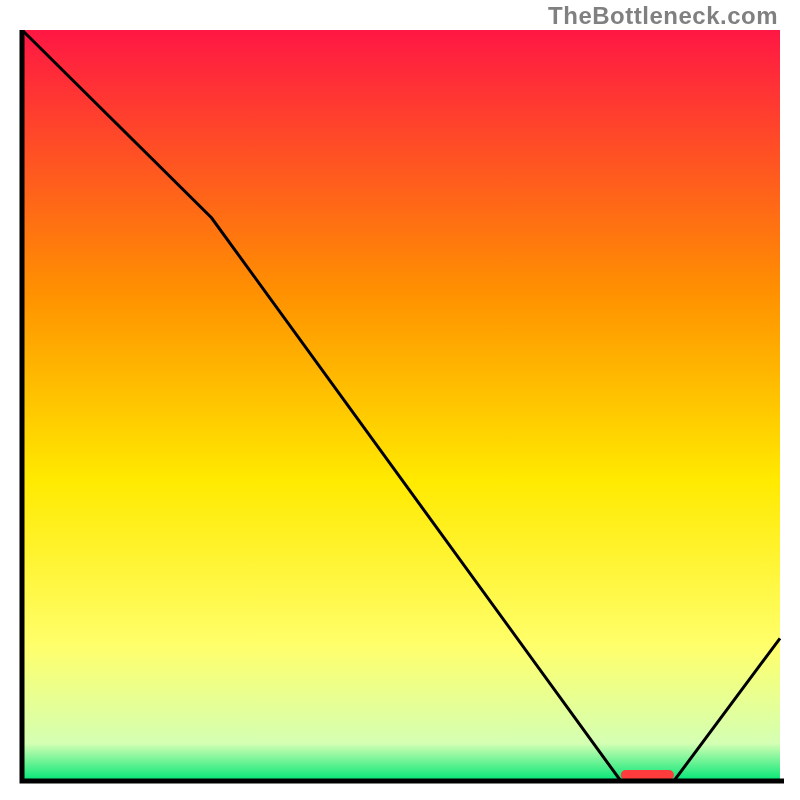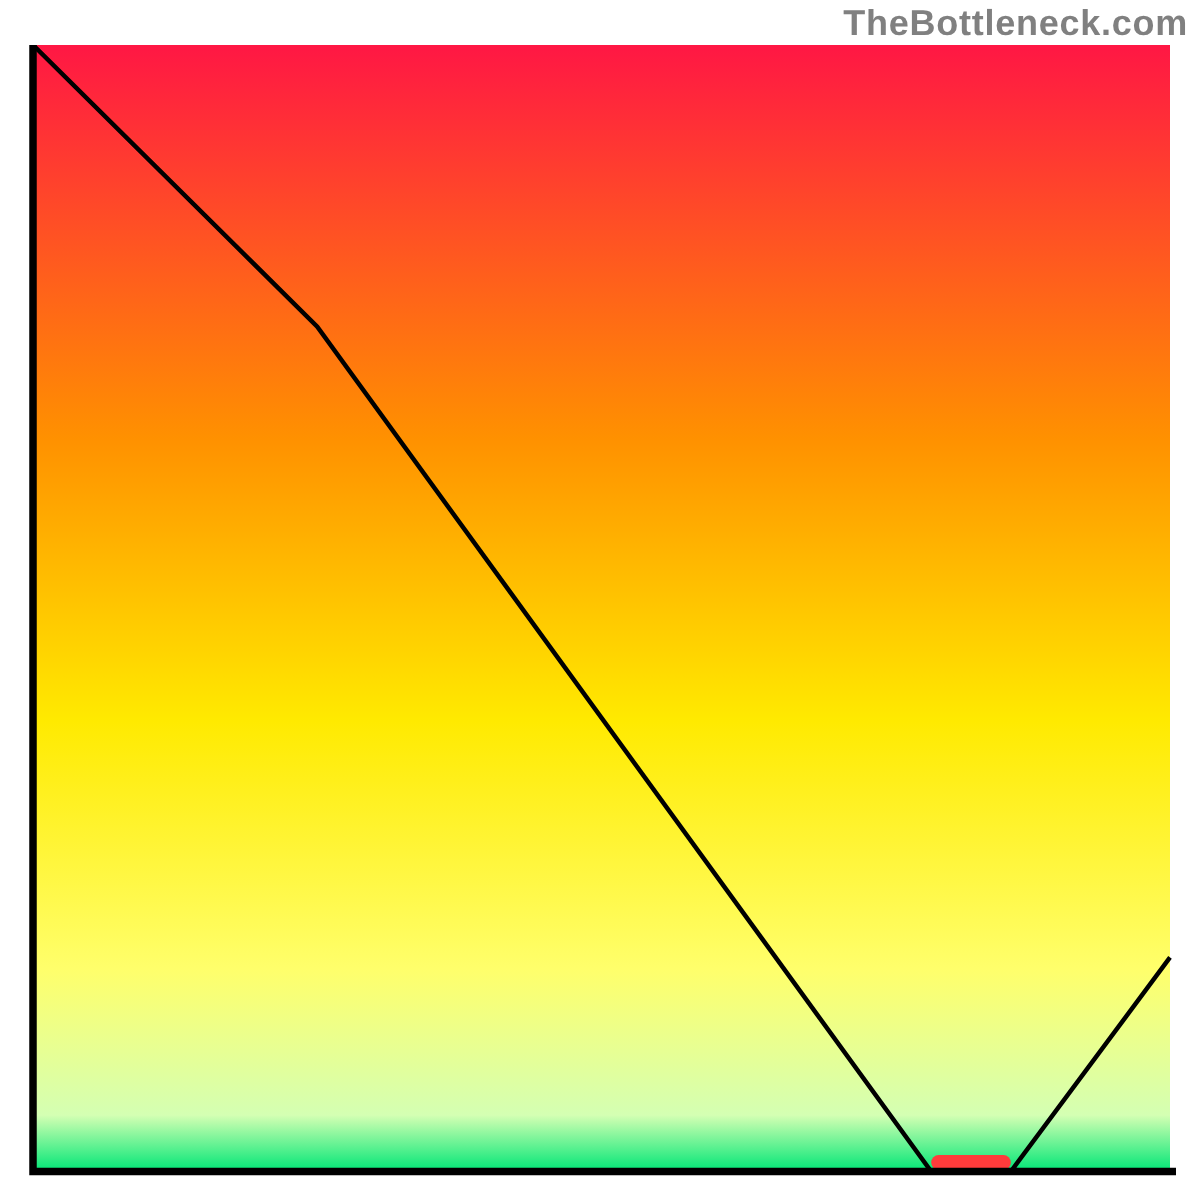--- a/index.html
+++ b/index.html
@@ -12,21 +12,21 @@
     overflow: hidden;
   }
   .wrap {
     position: relative;
     width: 800px;
     height: 800px;
   }
   .watermark {
     position: absolute;
     top: 2px;
-    right: 8px;
+    right: 22px;
     font-size: 24px;
     font-weight: 600;
     color: #808080;
     letter-spacing: 0.5px;
   }
   .plot {
     position: absolute;
     left: 16px;
     top: 30px;
     width: 770px;

